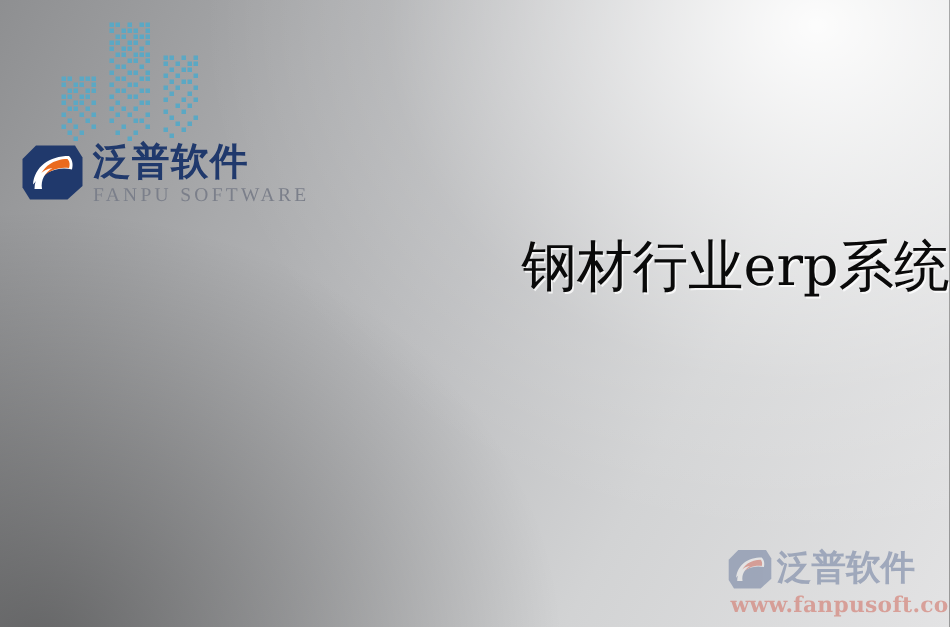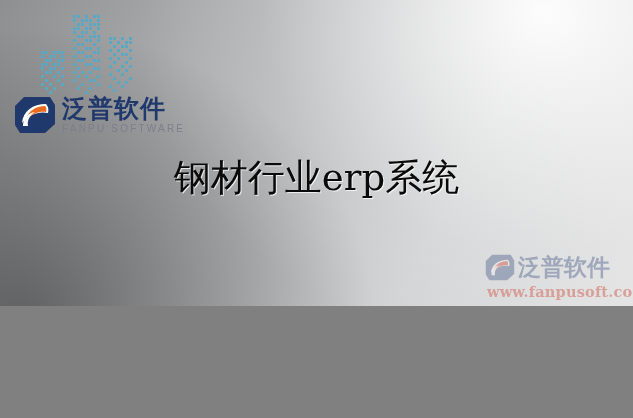--- a/index.html
+++ b/index.html
@@ -7,21 +7,21 @@
     padding: 0;
     background: #808080;
   }
   body {
     font-family: "Liberation Sans", sans-serif;
   }
 
   #stage {
     position: relative;
     width: 633px;
-    height: 306px;
+    height: 418px;
     overflow: hidden;
     
     background:
       radial-gradient(ellipse 620px 520px at 86% 4%, rgba(255,255,255,0.95) 0%, rgba(255,255,255,0.55) 22%, rgba(255,255,255,0.12) 46%, rgba(255,255,255,0.0) 66%),
       radial-gradient(ellipse 500px 420px at 4% 104%, rgba(0,0,0,0.42) 0%, rgba(0,0,0,0.22) 34%, rgba(0,0,0,0.0) 70%),
       linear-gradient(118deg, #8e8f91 0%, #a9aaac 26%, #bcbdbf 48%, #d2d3d4 70%, #e3e3e4 100%);
   }
 
   
   #buildings {
@@ -58,35 +58,35 @@
   #brand-logo .cn {
     font-family: "DejaVu Sans", "Liberation Sans", sans-serif;
     font-size: 25px;
     font-weight: 700;
     color: #20396c;
     letter-spacing: 1px;
     white-space: nowrap;
   }
   #brand-logo .en {
     margin-top: 3px;
-    font-family: Liberation Sans, sans-serif;
-    font-size: 10px;
+    font-family: Liberation Serif, serif;
+    font-size: 13px;
     font-weight: 400;
     color: #7b7f8a;
     letter-spacing: 2.2px;
     white-space: nowrap;
   }
 
   
   #headline {
     position: absolute;
     left: 0;
     top: 152px;
     width: 633px;
-    text-align: center;
+    text-align: right;
     font-family: "DejaVu Serif", "Liberation Serif", serif;
     font-size: 37px;
     font-weight: 400;
     line-height: 1.42;
     color: #0a0a0a;
     text-shadow: 1px 1px 0 rgba(255,255,255,0.75);
     white-space: nowrap;
   }
   #headline .ln { display: block; }
 

